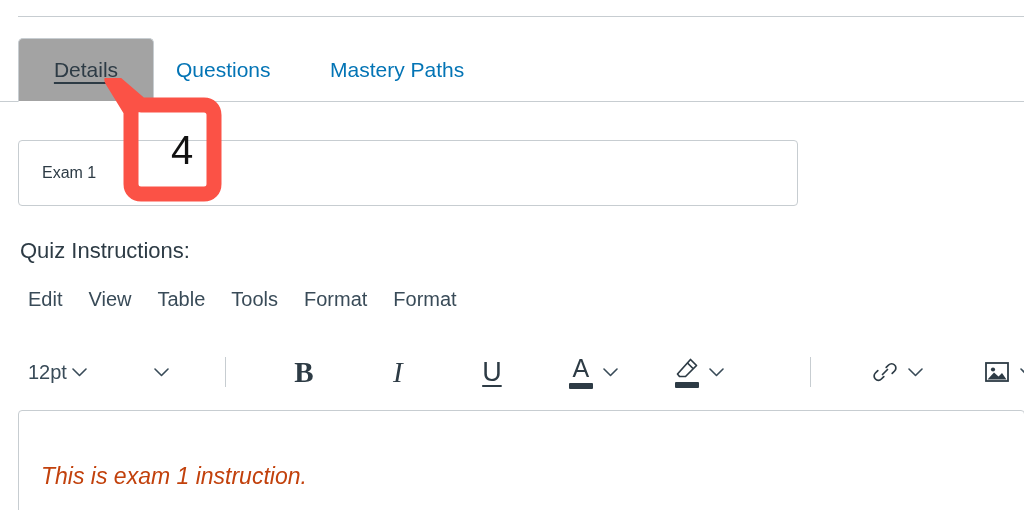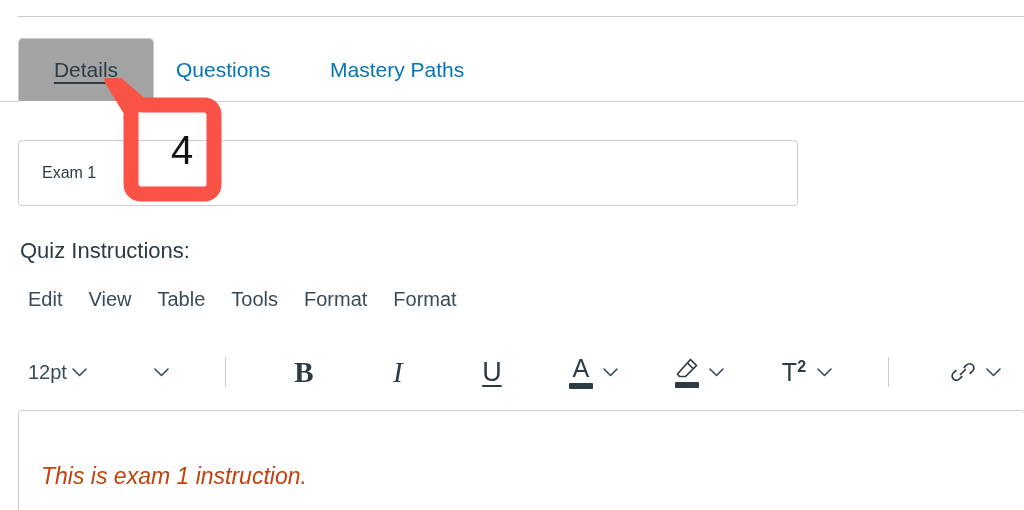--- a/index.html
+++ b/index.html
@@ -365,30 +365,20 @@
     </span>
     <span class="chev">
       <svg width="15" height="9" viewBox="0 0 15 9" fill="none">
           <path d="M1 1L7.5 7.5L14 1" stroke="#394B58" stroke-width="1.6" stroke-linecap="round" stroke-linejoin="round"></path>
         </svg>
     </span>
   </div>
 
   <div class="sp14"></div>
 
-  <div class="tb-group">
-    <span class="tb-btn" style="width:36px">
-      <span class="glyph-sup"><span>T</span><sup>2</sup></span>
-    </span>
-    <span class="chev">
-      <svg width="15" height="9" viewBox="0 0 15 9" fill="none">
-          <path d="M1 1L7.5 7.5L14 1" stroke="#394B58" stroke-width="1.6" stroke-linecap="round" stroke-linejoin="round"></path>
-        </svg>
-    </span>
-  </div>
 
   <div class="sp18"></div>
   <div class="sep"></div>
   <div class="sp24"></div>
 
   <div class="tb-group">
     <span class="tb-btn" style="width:36px">
       <svg width="28" height="28" viewBox="0 0 28 28" fill="none">
         <path d="M11.5 16.5L16.5 11.5" stroke="#2D3B45" stroke-width="1.7" stroke-linecap="round"></path>
         <path d="M15.2 9.4L17.6 7.0C19.3 5.3 22.0 5.3 23.6 7.0C25.3 8.6 25.3 11.3 23.6 13.0L21.2 15.4" stroke="#2D3B45" stroke-width="1.7" stroke-linecap="round" stroke-linejoin="round"></path>

